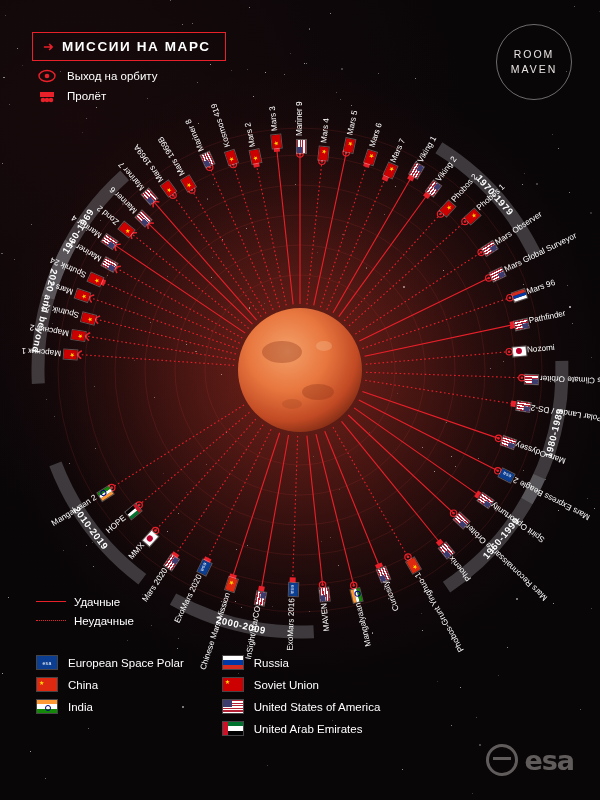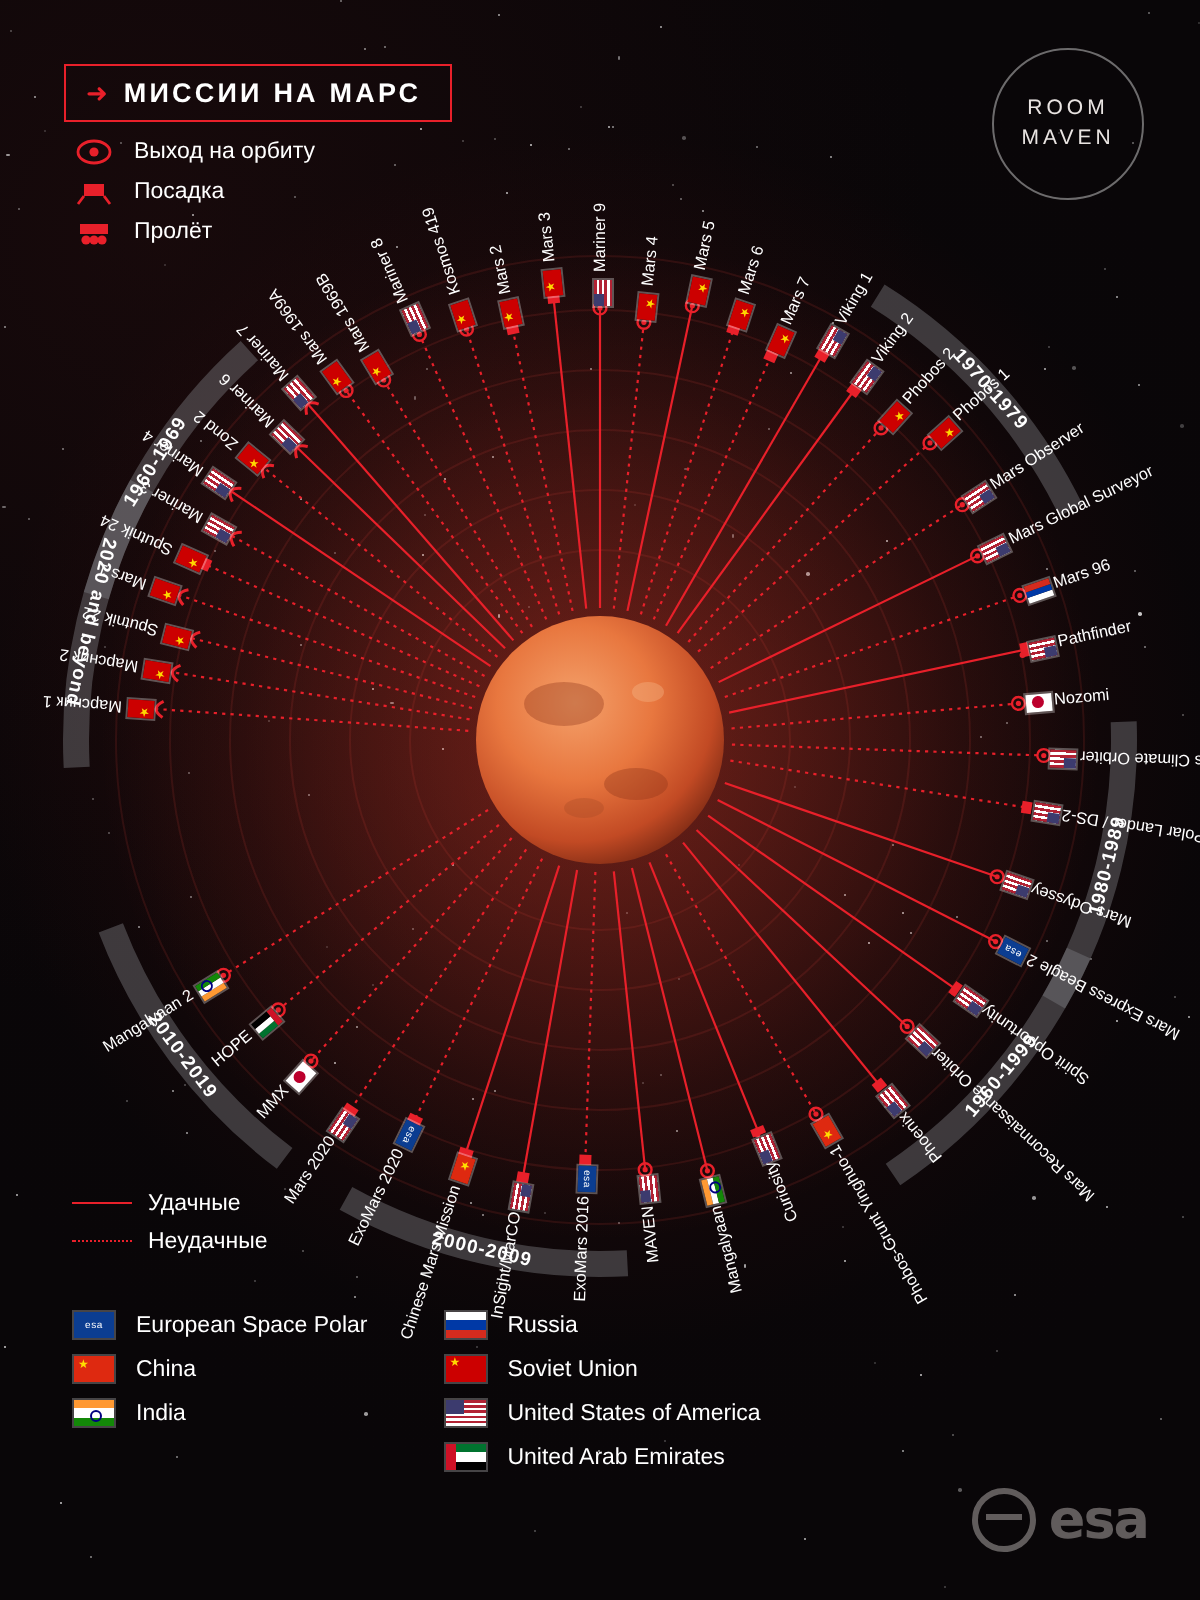--- a/index.html
+++ b/index.html
@@ -814,29 +814,20 @@
           <svg width="22" height="14">
             <ellipse cx="11" cy="7" rx="8" ry="5.5" stroke="#e8202a" stroke-width="1.4" fill="none"></ellipse>
             <circle cx="11" cy="7" r="2.3" fill="#e8202a"></circle>
           </svg>
         </span>
         <span class="lbl">Выход на орбиту</span>
       </div>
       <div class="lg-row">
         <span class="gl">
           <svg width="22" height="14">
-            <rect x="6" y="3" width="10" height="6" fill="#e8202a"></rect>
-            <path d="M6 9 L3 13 M16 9 L19 13" stroke="#e8202a" stroke-width="1.4"></path>
-          </svg>
-        </span>
-        <span class="lbl">Посадка</span>
-      </div>
-      <div class="lg-row">
-        <span class="gl">
-          <svg width="22" height="14">
             <rect x="4" y="3" width="14" height="5" fill="#e8202a"></rect>
             <circle cx="7" cy="11" r="2.3" fill="#e8202a"></circle>
             <circle cx="11" cy="11" r="2.3" fill="#e8202a"></circle>
             <circle cx="15" cy="11" r="2.3" fill="#e8202a"></circle>
           </svg>
         </span>
         <span class="lbl">Пролёт</span>
       </div>
     </div>
 

